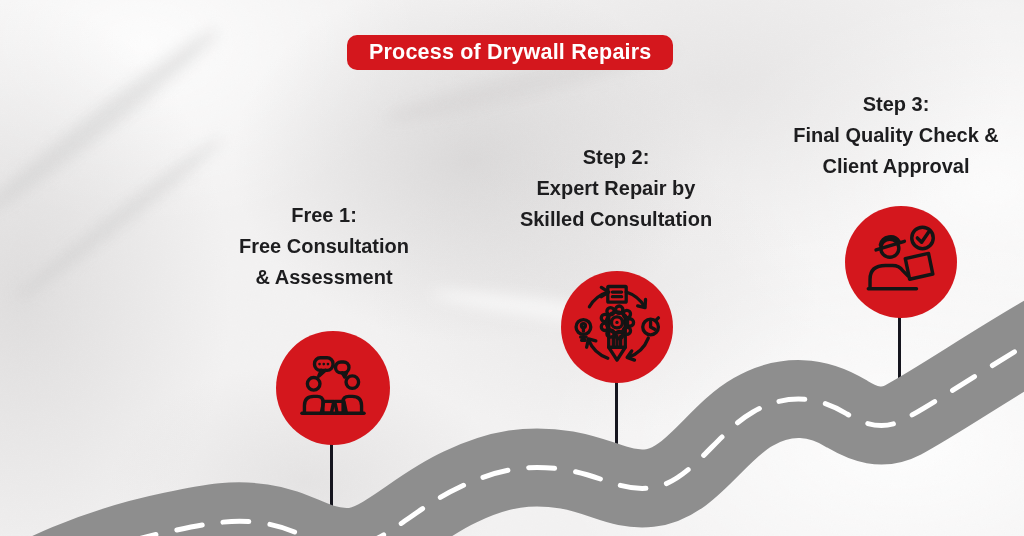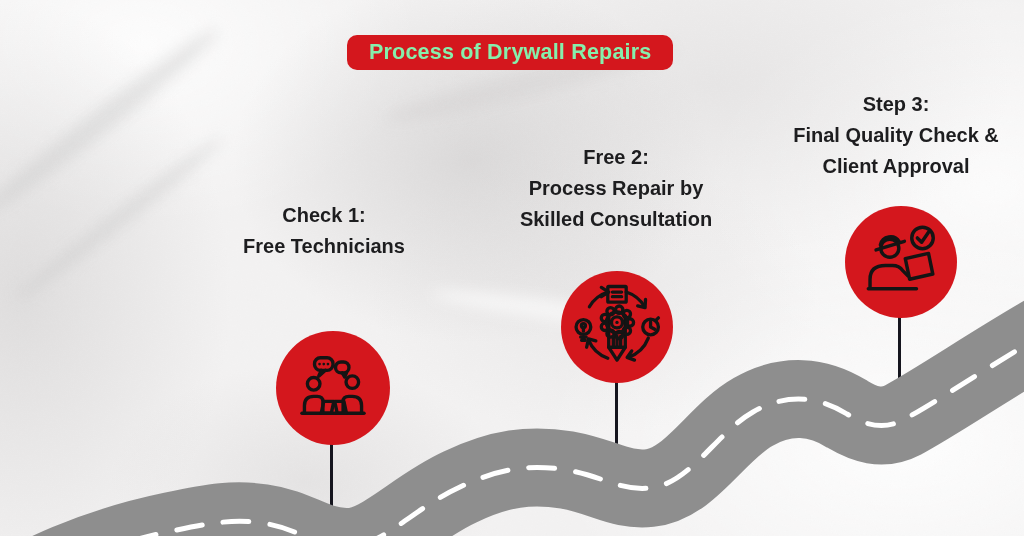--- a/index.html
+++ b/index.html
@@ -19,21 +19,21 @@
   }
   .noise{position:absolute;left:0;top:0;z-index:1;pointer-events:none;}
   .streak{position:absolute;z-index:1;background:rgba(198,196,196,.38);filter:blur(7px);border-radius:50%;}
   .s1{left:-50px;top:110px;width:300px;height:24px;transform:rotate(-38deg);}
   .s2{left:-10px;top:210px;width:260px;height:16px;transform:rotate(-38deg);}
   .s3{left:380px;top:70px;width:300px;height:26px;transform:rotate(-14deg);background:rgba(205,203,203,.32);}
   .s4{left:430px;top:300px;width:240px;height:20px;transform:rotate(8deg);background:rgba(255,255,255,.6);}
 
   .title-banner{
     position:absolute;left:347px;top:35px;height:35px;z-index:6;
-    background:#d4171d;color:#86efac;border-radius:10px;
+    background:#d4171d;color:#ffffff;border-radius:10px;
     font-size:21.5px;font-weight:700;line-height:35px;letter-spacing:.2px;
     padding:0 22px;white-space:nowrap;
   }
   .step-heading{
     position:absolute;z-index:6;text-align:center;color:#1d1d1f;
     font-size:20px;font-weight:700;line-height:31px;white-space:nowrap;
   }
   .h1{left:209px;top:200px;width:230px;}
   .h2{left:501px;top:142px;width:230px;}
   .h3{left:766px;top:89px;width:260px;}
@@ -99,26 +99,27 @@
              C 605 477, 620 491, 650 488
              C 690 484, 716 433, 753 412
              C 786 393, 818 396, 847 414
              C 864 424, 882 431, 903 420
              C 940 400, 995 362, 1055 328" fill="none" stroke="#ffffff" stroke-width="5" stroke-linecap="round" stroke-dasharray="26 21"></path>
   </svg>
 
   <div class="title-banner">Process of Drywall Repairs</div>
 
   <div class="step-heading h1">
-    <div>Check 1:</div>
-    <div>Free Technicians</div>
+    <div>Free 1:</div>
+    <div>Free Consultation</div>
+    <div>&amp; Assessment</div>
   </div>
   <div class="step-heading h2">
-    <div>Free 2:</div>
-    <div>Process Repair by</div>
+    <div>Step 2:</div>
+    <div>Expert Repair by</div>
     <div>Skilled Consultation</div>
   </div>
   <div class="step-heading h3">
     <div>Step 3:</div>
     <div>Final Quality Check &amp;</div>
     <div>Client Approval</div>
   </div>
 
   <div class="step-circle c1">
     <svg width="84" height="84" viewBox="0 0 100 100" fill="none" stroke="#141414" stroke-width="4" stroke-linecap="round" stroke-linejoin="round">

